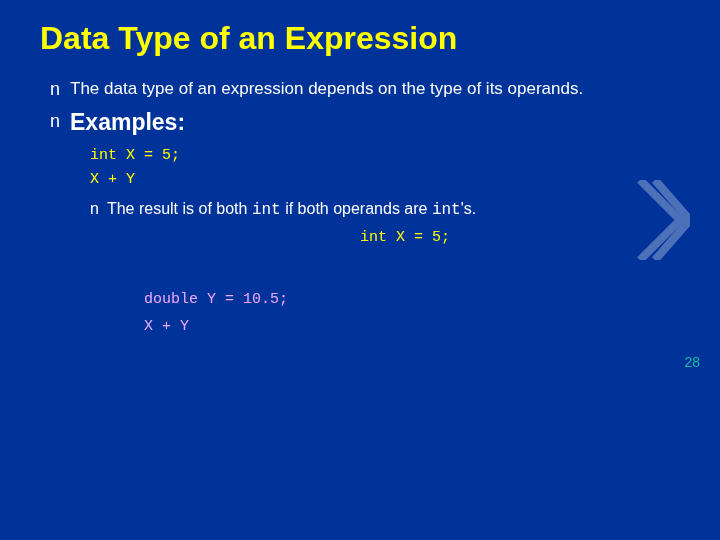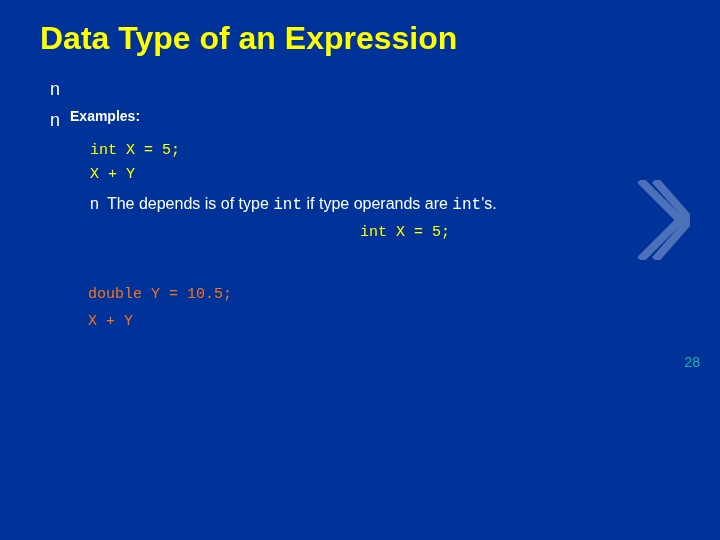--- a/index.html
+++ b/index.html
@@ -47,21 +47,21 @@
       margin-top: 2px;
       flex-shrink: 0;
     }
 
     .bullet-text {
       font-size: 17px;
       line-height: 1.4;
     }
 
     .examples-label {
-      font-size: 14px;
+      font-size: 23px;
       font-weight: bold;
       color: white;
     }
 
     .code-block {
       font-family: 'Courier New', Courier, monospace;
       font-size: 15px;
       color: #ffff00;
       margin-left: 40px;
       margin-top: 6px;
@@ -99,22 +99,22 @@
       font-family: 'Courier New', Courier, monospace;
       color: #ffff00;
       font-size: 15px;
       margin-top: 8px;
       margin-left: 80px;
     }
 
     .double-code-block {
       font-family: 'Courier New', Courier, monospace;
       font-size: 15px;
-      color: #f97316;
-      margin-left: 48px;
+      color: #f0abfc;
+      margin-left: 104px;
       margin-top: 40px;
       line-height: 1.8;
     }
 
     .page-number {
       position: absolute;
       bottom: 10px;
       right: 20px;
       font-size: 14px;
       color: #14b8a6;
@@ -132,36 +132,37 @@
 </head>
 <body>
 
 <div class="slide">
 
   <div class="title">Data Type of an Expression</div>
 
   <div class="bullet-section">
     <div class="bullet-item">
       <span class="bullet-marker">n</span>
+      <span class="bullet-text">The data type of an expression depends on the type of its operands.</span>
     </div>
 
     <div class="bullet-item">
       <span class="bullet-marker">n</span>
       <span class="examples-label">Examples:</span>
     </div>
 
     <div class="code-block">
       <div>int X = 5;</div>
       <div>X + Y</div>
     </div>
 
     <div class="sub-bullet">
       <span class="sub-bullet-marker">n</span>
       <span class="sub-bullet-text">
-        <span>The depends is of type </span><span class="int-bold">int</span><span> if type operands are </span><span class="int-bold">int</span><span>'s.</span>
+        <span>The result is of both </span><span class="int-bold">int</span><span> if both operands are </span><span class="int-bold">int</span><span>'s.</span>
       </span>
     </div>
 
     <div class="code-center-block">
       <span>int X = 5;</span>
     </div>
 
   </div>
 
   <div class="double-code-block">

